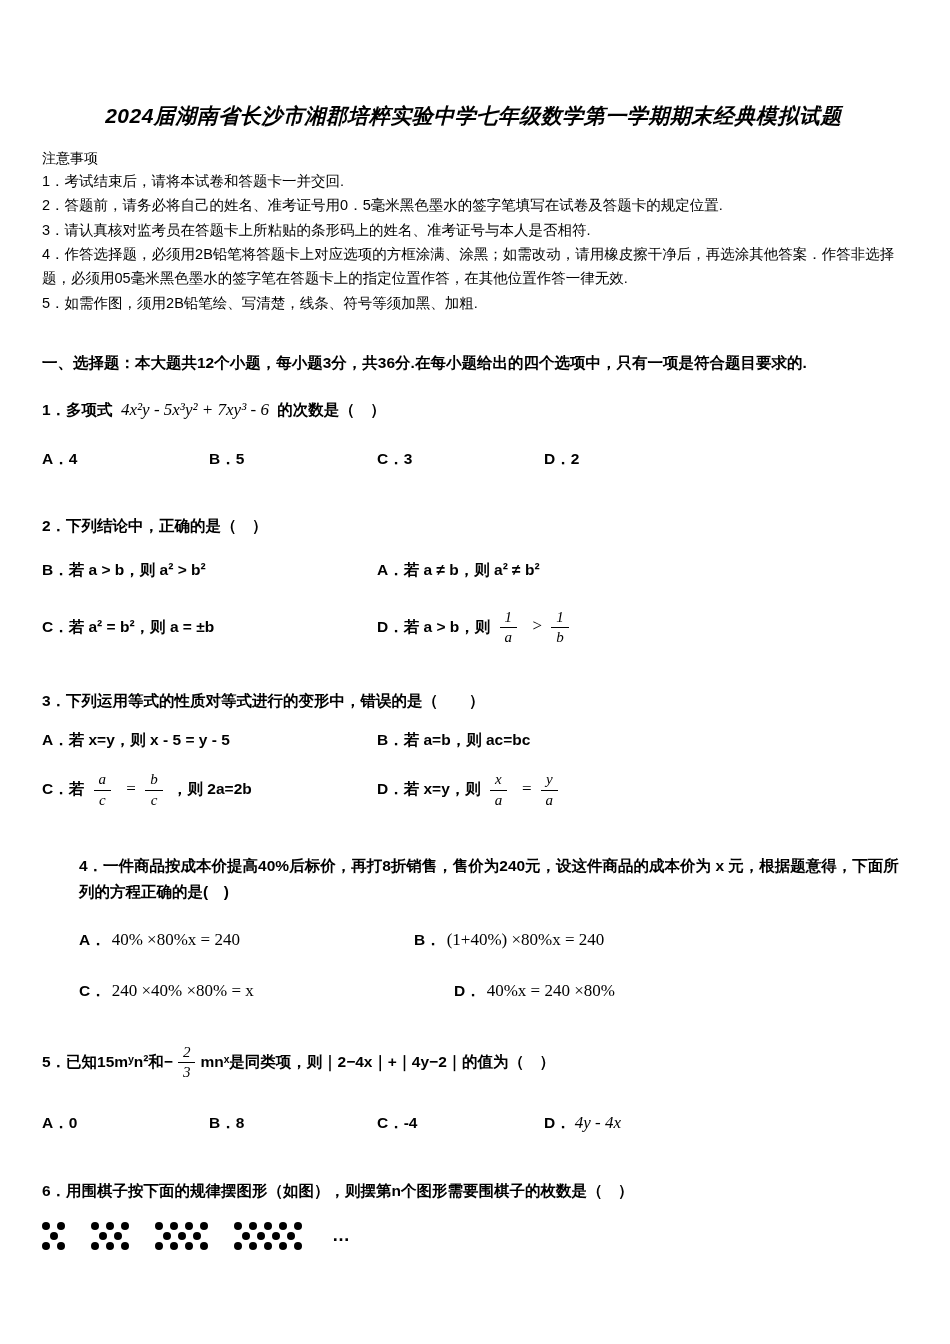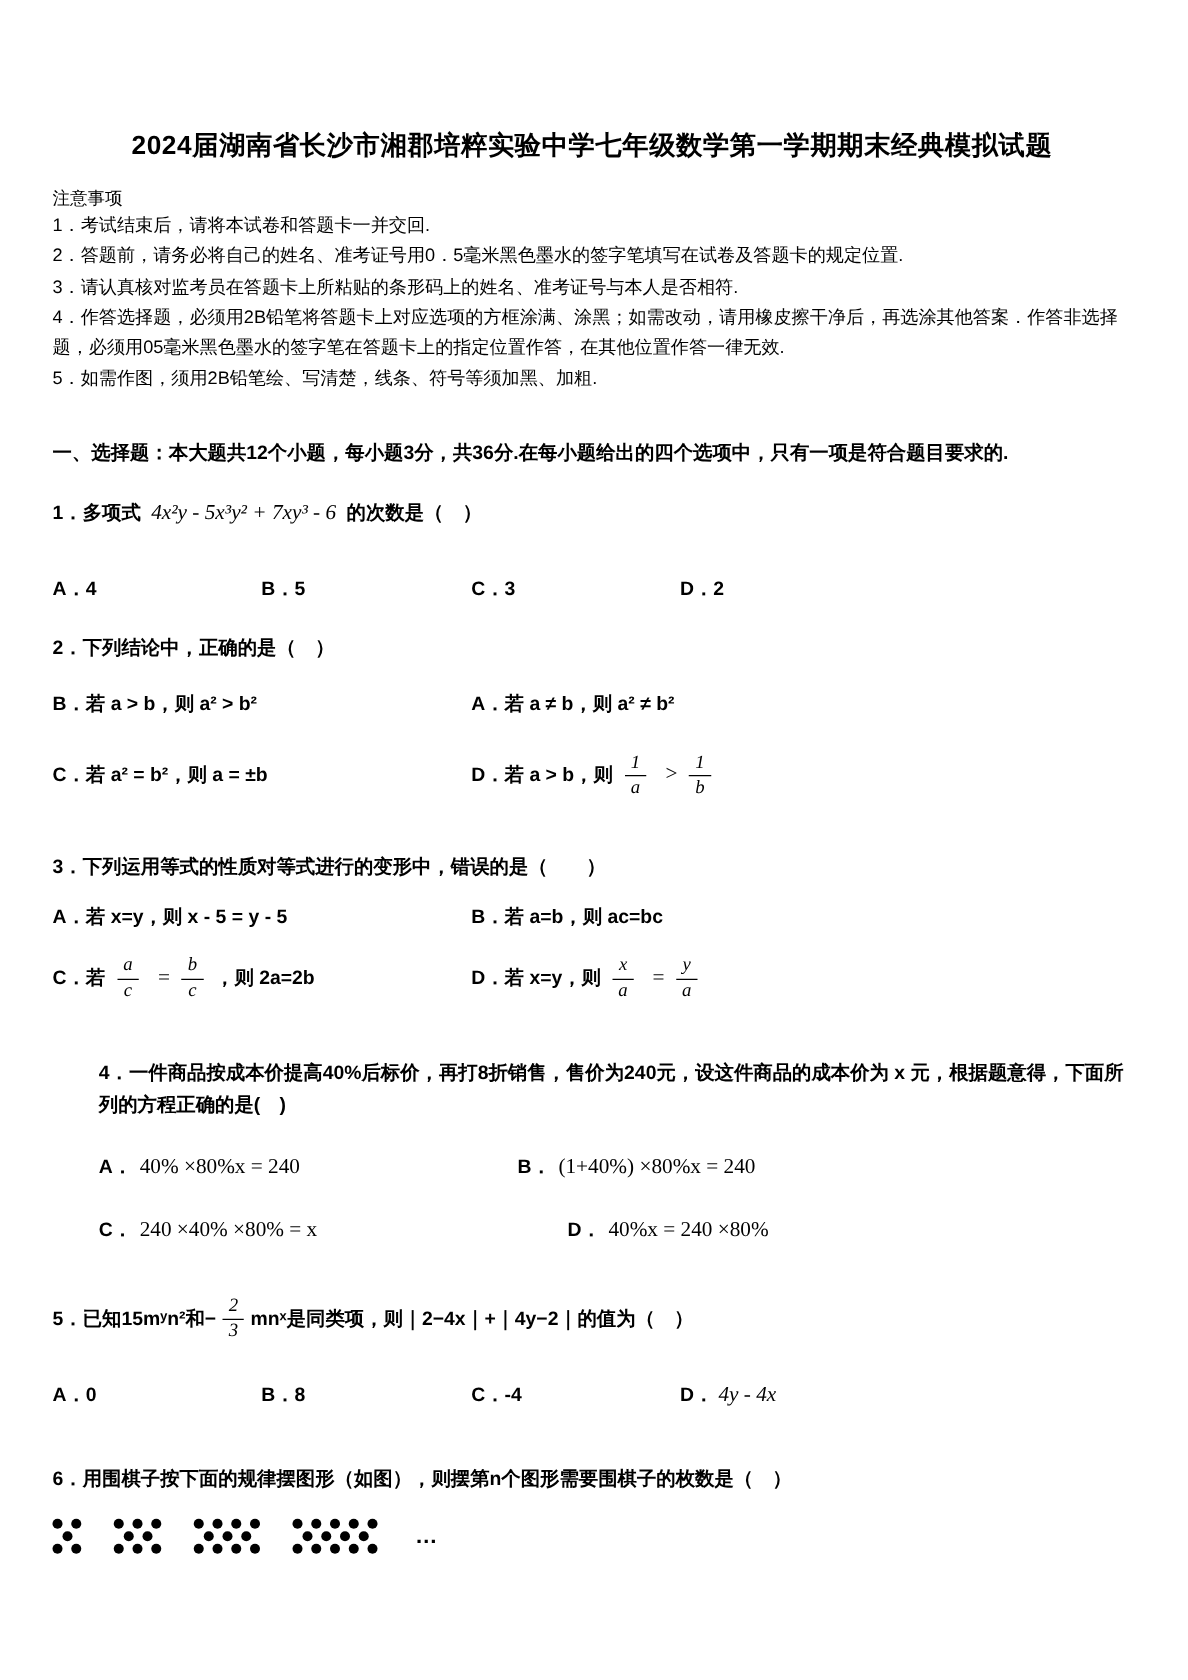--- a/index.html
+++ b/index.html
@@ -14,20 +14,21 @@
     overflow: hidden;
   }
   .page { padding: 102px 45px 0 42px; }
 
   .title {
     font-size: 21px;
     font-weight: bold;
     text-align: center;
     margin: 0 0 18px 0;
     letter-spacing: 0.5px;
+    font-style: italic;
   }
 
   .notes-header { font-size: 14px; line-height: 1.5; }
   .note { font-size: 14.5px; line-height: 1.68; }
 
   .section-header {
     font-weight: bold;
     font-size: 15.5px;
     margin-top: 36px;
     line-height: 1.5;
@@ -76,22 +77,22 @@
     font-weight: normal;
     font-size: 15px;
     line-height: 1.15;
     margin: 0 5px;
   }
   .frac .num { border-bottom: 1.4px solid #000; padding: 0 5px 1px 5px; }
   .frac .den { padding-top: 1px; }
 
   
   .q1 { margin-top: 22px; }
-  .q1 .opts-4 { margin-top: 36px; }
-  .q2 { margin-top: 24px; }
+  .q1 .opts-4 { margin-top: 24px; }
+  .q2 { margin-top: 43px; }
   .q2 .row-ab { margin-top: 20px; }
   .q2 .row-cd { margin-top: 28px; }
   .q3 { margin-top: 42px; }
   .q3 .row-ab { margin-top: 16px; }
   .q3 .row-cd { margin-top: 20px; }
   .q4 { margin-top: 44px; margin-left: 37px; }
   .q4 .row-ab { margin-top: 24px; }
   .q4 .row-cd { margin-top: 30px; gap: 40px; }
   .q5 { margin-top: 42px; }
   .q5 .opts-4 { margin-top: 32px; }

